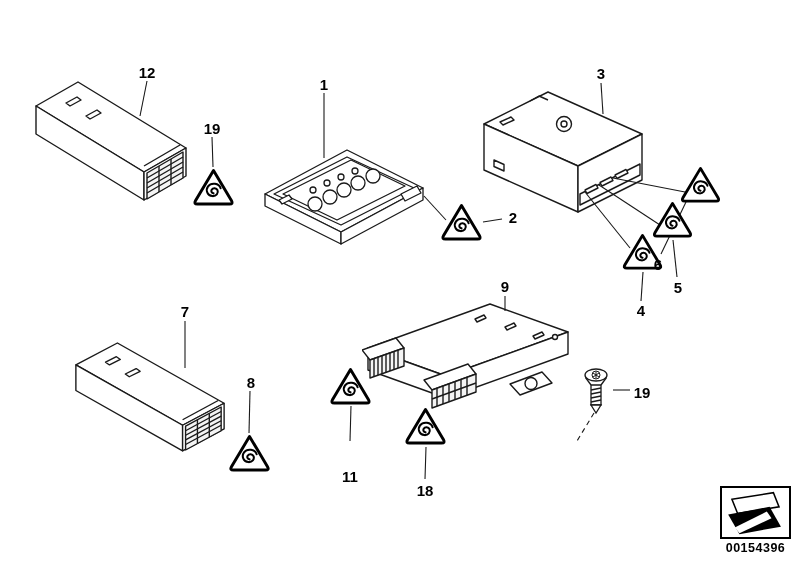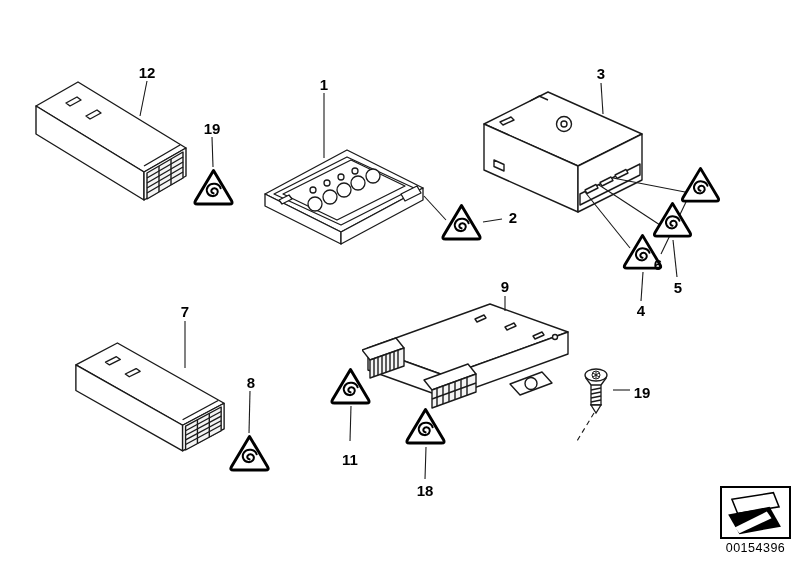--- a/index.html
+++ b/index.html
@@ -14,21 +14,21 @@
     position:absolute;transform:translate(-50%,-50%);
     font-weight:bold;font-size:15px;color:#000;line-height:1;
     cursor:pointer;user-select:none;
   }
   .logo-box{
     position:absolute;left:720px;top:486px;width:71px;height:53px;
     border:2px solid #000;background:#fff;box-sizing:border-box;
   }
   .image-number{
     position:absolute;left:718px;top:541px;width:75px;text-align:center;
-    font-size:12.5px;letter-spacing:0.5px;color:#000;
+    font-size:12.5px;letter-spacing:0.5px;color:#000;font-weight:bold;
   }
 </style>
 </head>
 <body>
 
 <div class="canvas">
 
   <svg style="position:absolute;width:0;height:0;overflow:hidden" aria-hidden="true">
     <defs>
       <g id="tri-warn">
@@ -200,21 +200,21 @@
   <div class="callout" style="left:324px;top:84px">1</div>
   <div class="callout" style="left:513px;top:217px">2</div>
   <div class="callout" style="left:601px;top:73px">3</div>
   <div class="callout" style="left:641px;top:310px">4</div>
   <div class="callout" style="left:678px;top:287px">5</div>
   <div class="callout" style="left:658px;top:264px">6</div>
   <div class="callout" style="left:185px;top:311px">7</div>
   <div class="callout" style="left:251px;top:382px">8</div>
   <div class="callout" style="left:505px;top:286px">9</div>
   <div class="callout" style="left:642px;top:392px">19</div>
-  <div class="callout" style="left:350px;top:459px">11</div>
+  <div class="callout" style="left:350px;top:476px">11</div>
   <div class="callout" style="left:425px;top:490px">18</div>
   <div class="callout" style="left:147px;top:72px">12</div>
   <div class="callout" style="left:212px;top:128px">19</div>
 
   <div class="logo-box">
     <svg width="67" height="49" viewBox="0 0 70 52">
       <polygon points="10,12 54,5 60,20 16,27" fill="#ffffff" stroke="#000" stroke-width="1.6"></polygon>
       <polygon points="6,28 50,20 62,41 18,49" fill="#000000"></polygon>
       <polygon points="13,42 47,25 52,32 18,48" fill="#ffffff"></polygon>
     </svg>

